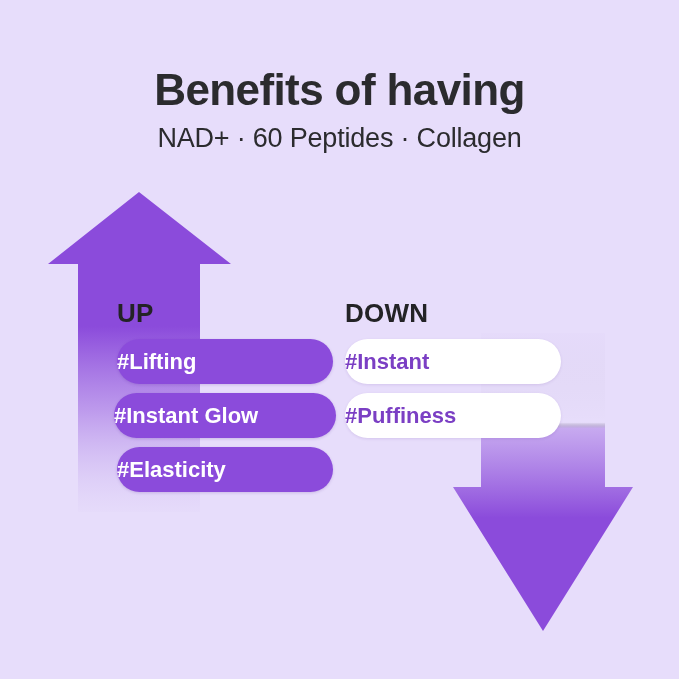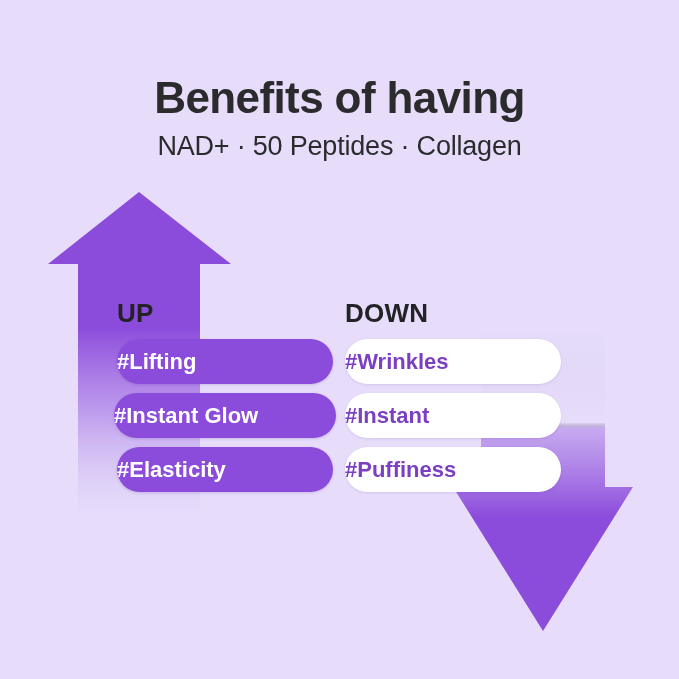--- a/index.html
+++ b/index.html
@@ -28,21 +28,21 @@
     left: 0;
     width: 679px;
     text-align: center;
   }
   .title {
     font-size: 44px;
     font-weight: bold;
     color: #2b2b2e;
     letter-spacing: -0.6px;
     line-height: 1.08;
-    margin: 8px;
+    margin: 0;
   }
   .subtitle {
     font-size: 27px;
     font-weight: normal;
     color: #2b2b2e;
     letter-spacing: -0.2px;
     line-height: 1.1;
     margin: 10px 0 0 0;
   }
 
@@ -128,33 +128,32 @@
       </linearGradient>
     </defs>
 
     <polygon points="139,192 231,264 200,264 200,512 78,512 78,264 48,264" fill="url(#upGrad)"></polygon>
 
     <polygon points="481,333 605,333 605,487 633,487 543,631 453,487 481,487" fill="url(#downGrad)"></polygon>
   </svg>
 
   <div class="header">
     <h1 class="title">Benefits of having</h1>
-    <div class="subtitle">NAD+ · 50 Peptides · Collagen</div>
+    <div class="subtitle">NAD+ · 60 Peptides · Collagen</div>
   </div>
 
   <div class="columns">
 
     <div class="column column-up">
       <div class="col-header">UP</div>
       <div class="pill pill-up">#Lifting</div>
       <div class="pill pill-up pill-wide">#Instant Glow</div>
       <div class="pill pill-up">#Elasticity</div>
     </div>
 
     <div class="column column-down">
       <div class="col-header">DOWN</div>
-      <div class="pill pill-down">#Wrinkles</div>
       <div class="pill pill-down">#Instant</div>
       <div class="pill pill-down">#Puffiness</div>
     </div>
 
   </div>
 </div>
 
 </body></html>

